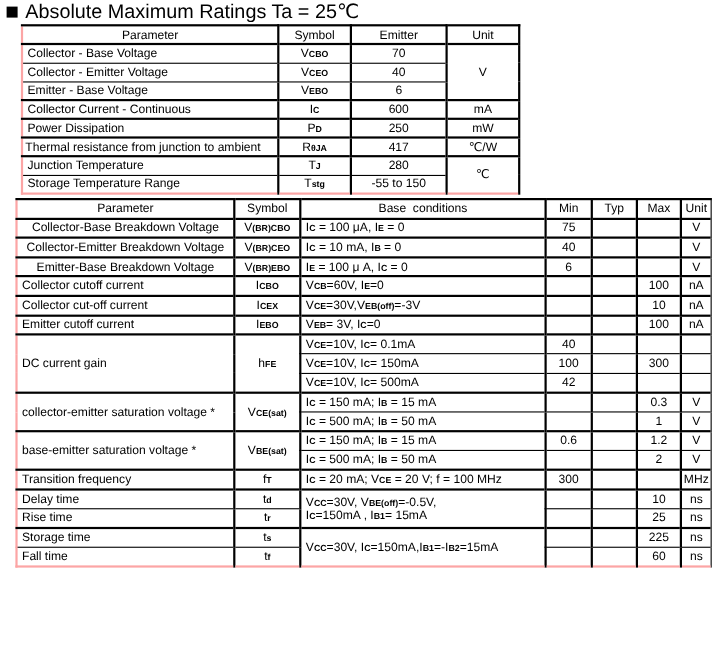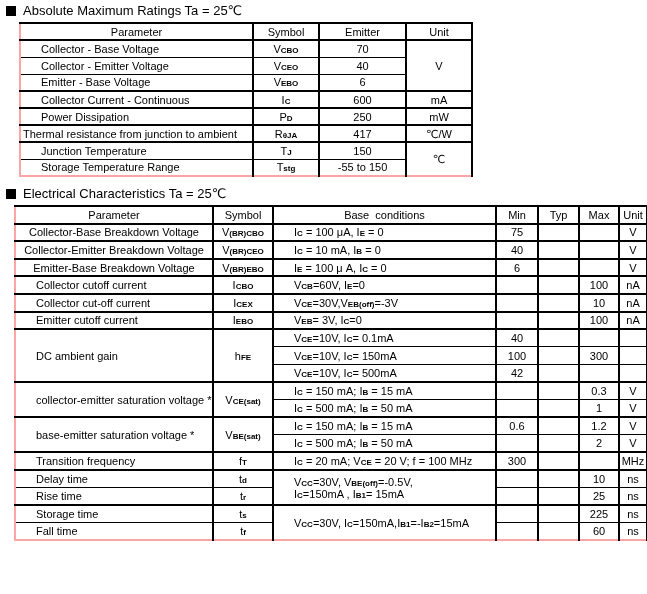--- a/index.html
+++ b/index.html
@@ -6,21 +6,21 @@
   html, body { margin: 0; padding: 0; }
   body {
     width: 647px; height: 594px;
     background: #ffffff;
     color: #000000;
     font-family: "Liberation Sans", "DejaVu Sans", sans-serif;
     overflow: hidden;
   }
   .section-title {
     display: flex; align-items: center; gap: 7px;
-    font-size: 13px; line-height: 15px;
+    font-size: 18px; line-height: 15px;
     margin: 3px 0 4px 6px;
   }
   .section-title .sq {
     width: 10px; height: 10px; background: #000; flex: 0 0 auto;
   }
   table {
     border-collapse: collapse;
     table-layout: fixed;
     border: 2px solid #fca5a5;
   }
@@ -34,21 +34,21 @@
     height: 17px;
     line-height: 12px;
     padding: 0 3px;
     text-align: center;
     vertical-align: middle;
     overflow: hidden;
     white-space: nowrap;
   }
   .t2 th, .t2 td { height: 17.6px; }
   tr.sub td { border-top-width: 1px; }
-  td.l { text-align: left; padding-left: 20px; }
+  td.l { text-align: left; padding-left: 4px; }
   th.pre { white-space: pre; }
   td.tight { padding: 0 1px; }
   sub { font-size: 8px; vertical-align: baseline; line-height: 1; font-weight: bold; }
 </style>
 </head>
 <body>
 
 <div>
 
   <div class="section-title">
@@ -100,35 +100,31 @@
     </tr>
     <tr>
       <td class="l" style="padding-left:2px">Thermal resistance from junction to ambient</td>
       <td>R<sub>θJA</sub></td>
       <td>417</td>
       <td>℃/W</td>
     </tr>
     <tr>
       <td class="l">Junction Temperature</td>
       <td>T<sub>J</sub></td>
-      <td>150</td>
+      <td>280</td>
       <td rowspan="2">℃</td>
     </tr>
     <tr class="sub">
       <td class="l">Storage Temperature Range</td>
       <td>T<sub>stg</sub></td>
       <td>-55 to 150</td>
     </tr>
   </tbody>
     </table>
 
-  <div class="section-title" style="margin-top:9px">
-    <span class="sq"></span>
-    <span>Electrical Characteristics Ta = 25℃</span>
-  </div>
 
   <table class="t2">
     <colgroup>
         <col style="width:198px">
         <col style="width:60px">
         <col style="width:223px">
         <col style="width:42px">
         <col style="width:41px">
         <col style="width:40px">
         <col style="width:28px">
@@ -193,21 +189,21 @@
       <td class="l">Emitter cutoff current</td>
       <td>I<sub>EBO</sub></td>
       <td class="l">V<sub>EB</sub>= 3V, I<sub>C</sub>=0</td>
       <td></td>
       <td></td>
       <td>100</td>
       <td class="tight">nA</td>
     </tr>
 
     <tr>
-      <td class="l" rowspan="3">DC ambient gain</td>
+      <td class="l" rowspan="3">DC current gain</td>
       <td rowspan="3">h<sub>FE</sub></td>
       <td class="l">V<sub>CE</sub>=10V, I<sub>C</sub>= 0.1mA</td>
       <td>40</td>
       <td></td>
       <td></td>
       <td class="tight"></td>
     </tr>
     <tr class="sub">
       <td class="l">V<sub>CE</sub>=10V, I<sub>C</sub>= 150mA</td>
       <td>100</td>

